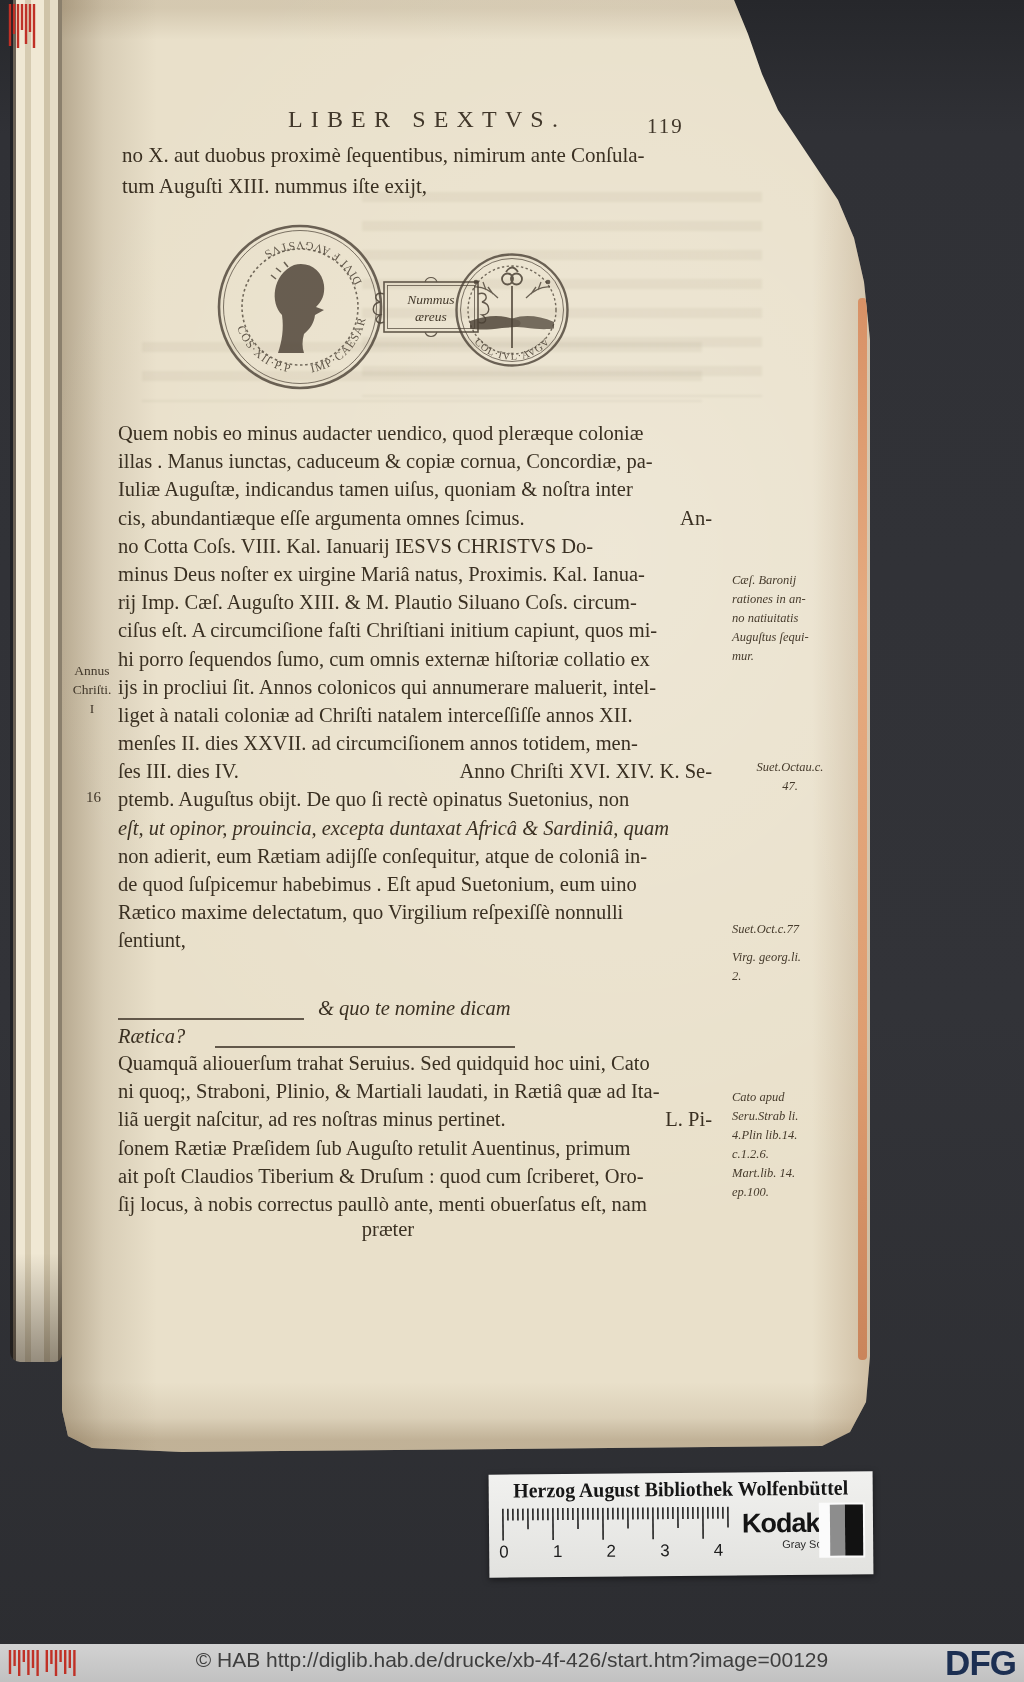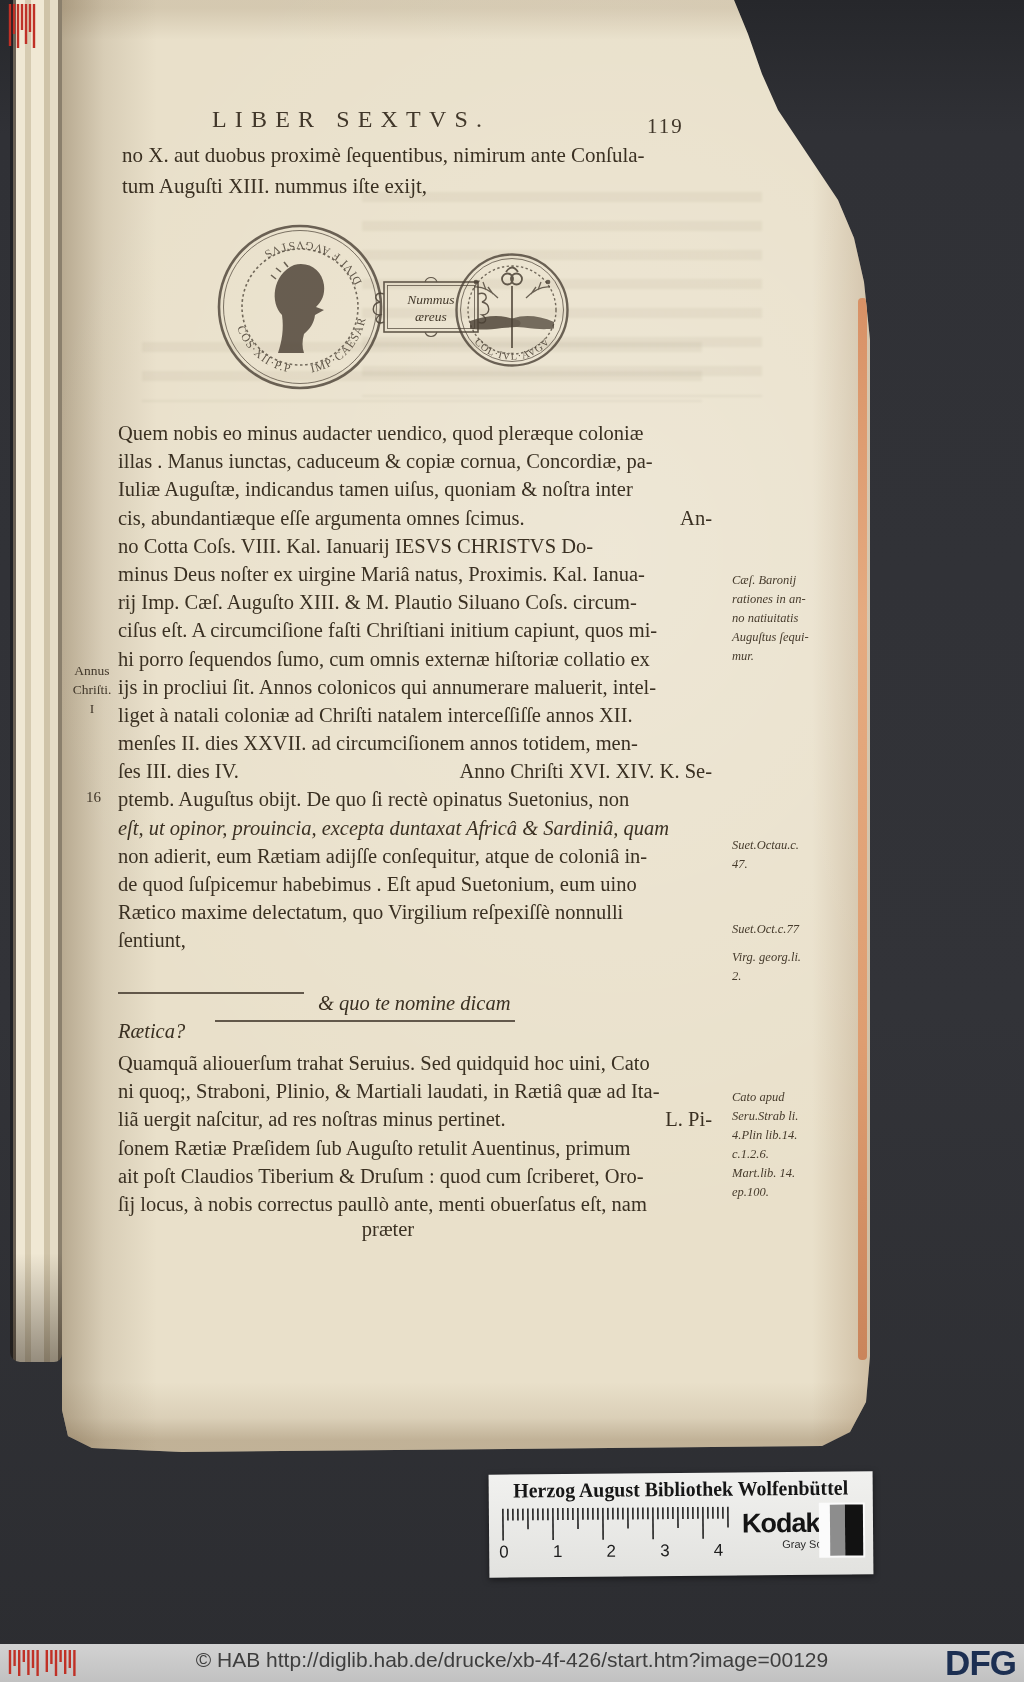--- a/index.html
+++ b/index.html
@@ -31,51 +31,51 @@
   .fore-edge{
     position:absolute;right:3px;top:298px;width:9px;height:1062px;
     background:linear-gradient(180deg,#d88c5f,#e6a87c 30%,#df9a6c 70%,#c97f54);
     border-radius:4px;opacity:.92;
   }
   .ghost{position:absolute;background:repeating-linear-gradient(180deg,rgba(110,92,64,.06) 0 10px,rgba(110,92,64,0) 10px 29px);filter:blur(1.2px);}
   .g1{left:300px;top:192px;width:400px;height:205px;}
   .g2{left:80px;top:342px;width:560px;height:60px;}
 
   
-  .running-head{position:absolute;left:150px;top:106px;width:430px;text-align:left;
+  .running-head{position:absolute;left:150px;top:106px;width:430px;text-align:center;
     font-size:24px;letter-spacing:.34em;white-space:nowrap;color:#41372a;}
   .folio{position:absolute;left:585px;top:114px;font-size:21px;letter-spacing:2px;color:#41372a;}
   .intro{position:absolute;left:60px;top:140px;width:600px;font-size:21px;line-height:31px;white-space:nowrap;}
 
   .coin-left{position:absolute;left:153px;top:222px;}
   .coin-right{position:absolute;left:391px;top:251px;}
   .cartouche{position:absolute;left:306px;top:274px;}
   svg text{font-family:"Liberation Serif",serif;}
 
   .body-block{position:absolute;left:56px;width:594px;font-size:20.5px;}
   #body1{top:419px;}
   #body2{top:1049px;}
   .tl{height:28.2px;line-height:28.2px;white-space:nowrap;display:flex;}
   .tl.sp{justify-content:space-between;}
   .tl.it{font-style:italic;}
 
-  .quote-line{position:absolute;left:56px;width:560px;height:28px;display:flex;align-items:flex-start;font-size:20.5px;font-style:italic;white-space:nowrap;}
+  .quote-line{position:absolute;left:56px;width:560px;height:28px;display:flex;align-items:flex-end;font-size:20.5px;font-style:italic;white-space:nowrap;}
   #quote1{top:992px;}
   #quote2{top:1020px;gap:22px;}
   .dash{display:inline-block;height:0;border-top:2.2px solid #4a4034;opacity:.85;}
   #quote1 .dash{width:186px;margin-right:14px;}
   #quote2 .dash{width:300px;margin-left:8px;}
 
   .catchword{position:absolute;left:52px;top:1218px;width:594px;text-align:center;padding-right:46px;box-sizing:border-box;font-size:20.5px;}
 
   .mleft-annus{position:absolute;left:2px;top:661px;width:56px;text-align:center;font-size:13.5px;line-height:19px;color:#41372a;}
   .mleft-year{position:absolute;left:24px;top:789px;font-size:15px;color:#41372a;}
   .mnote{position:absolute;left:670px;width:116px;font-size:12.5px;font-style:italic;line-height:19px;color:#463b2c;}
   #mn1{top:571px;}
-  #mn2{top:836px;}
+  #mn2{top:758px;text-align:center;}
   #mn3{top:920px;}
   #mn4{top:948px;}
   #mn5{top:1088px;font-style:italic;}
 
   
   .kodak{
     position:absolute;left:489px;top:1473px;width:384px;height:103px;
     background:linear-gradient(180deg,#f1f1ef,#e2e2df);
     transform:rotate(-.5deg);box-shadow:0 2px 6px rgba(0,0,0,.5);
   }

